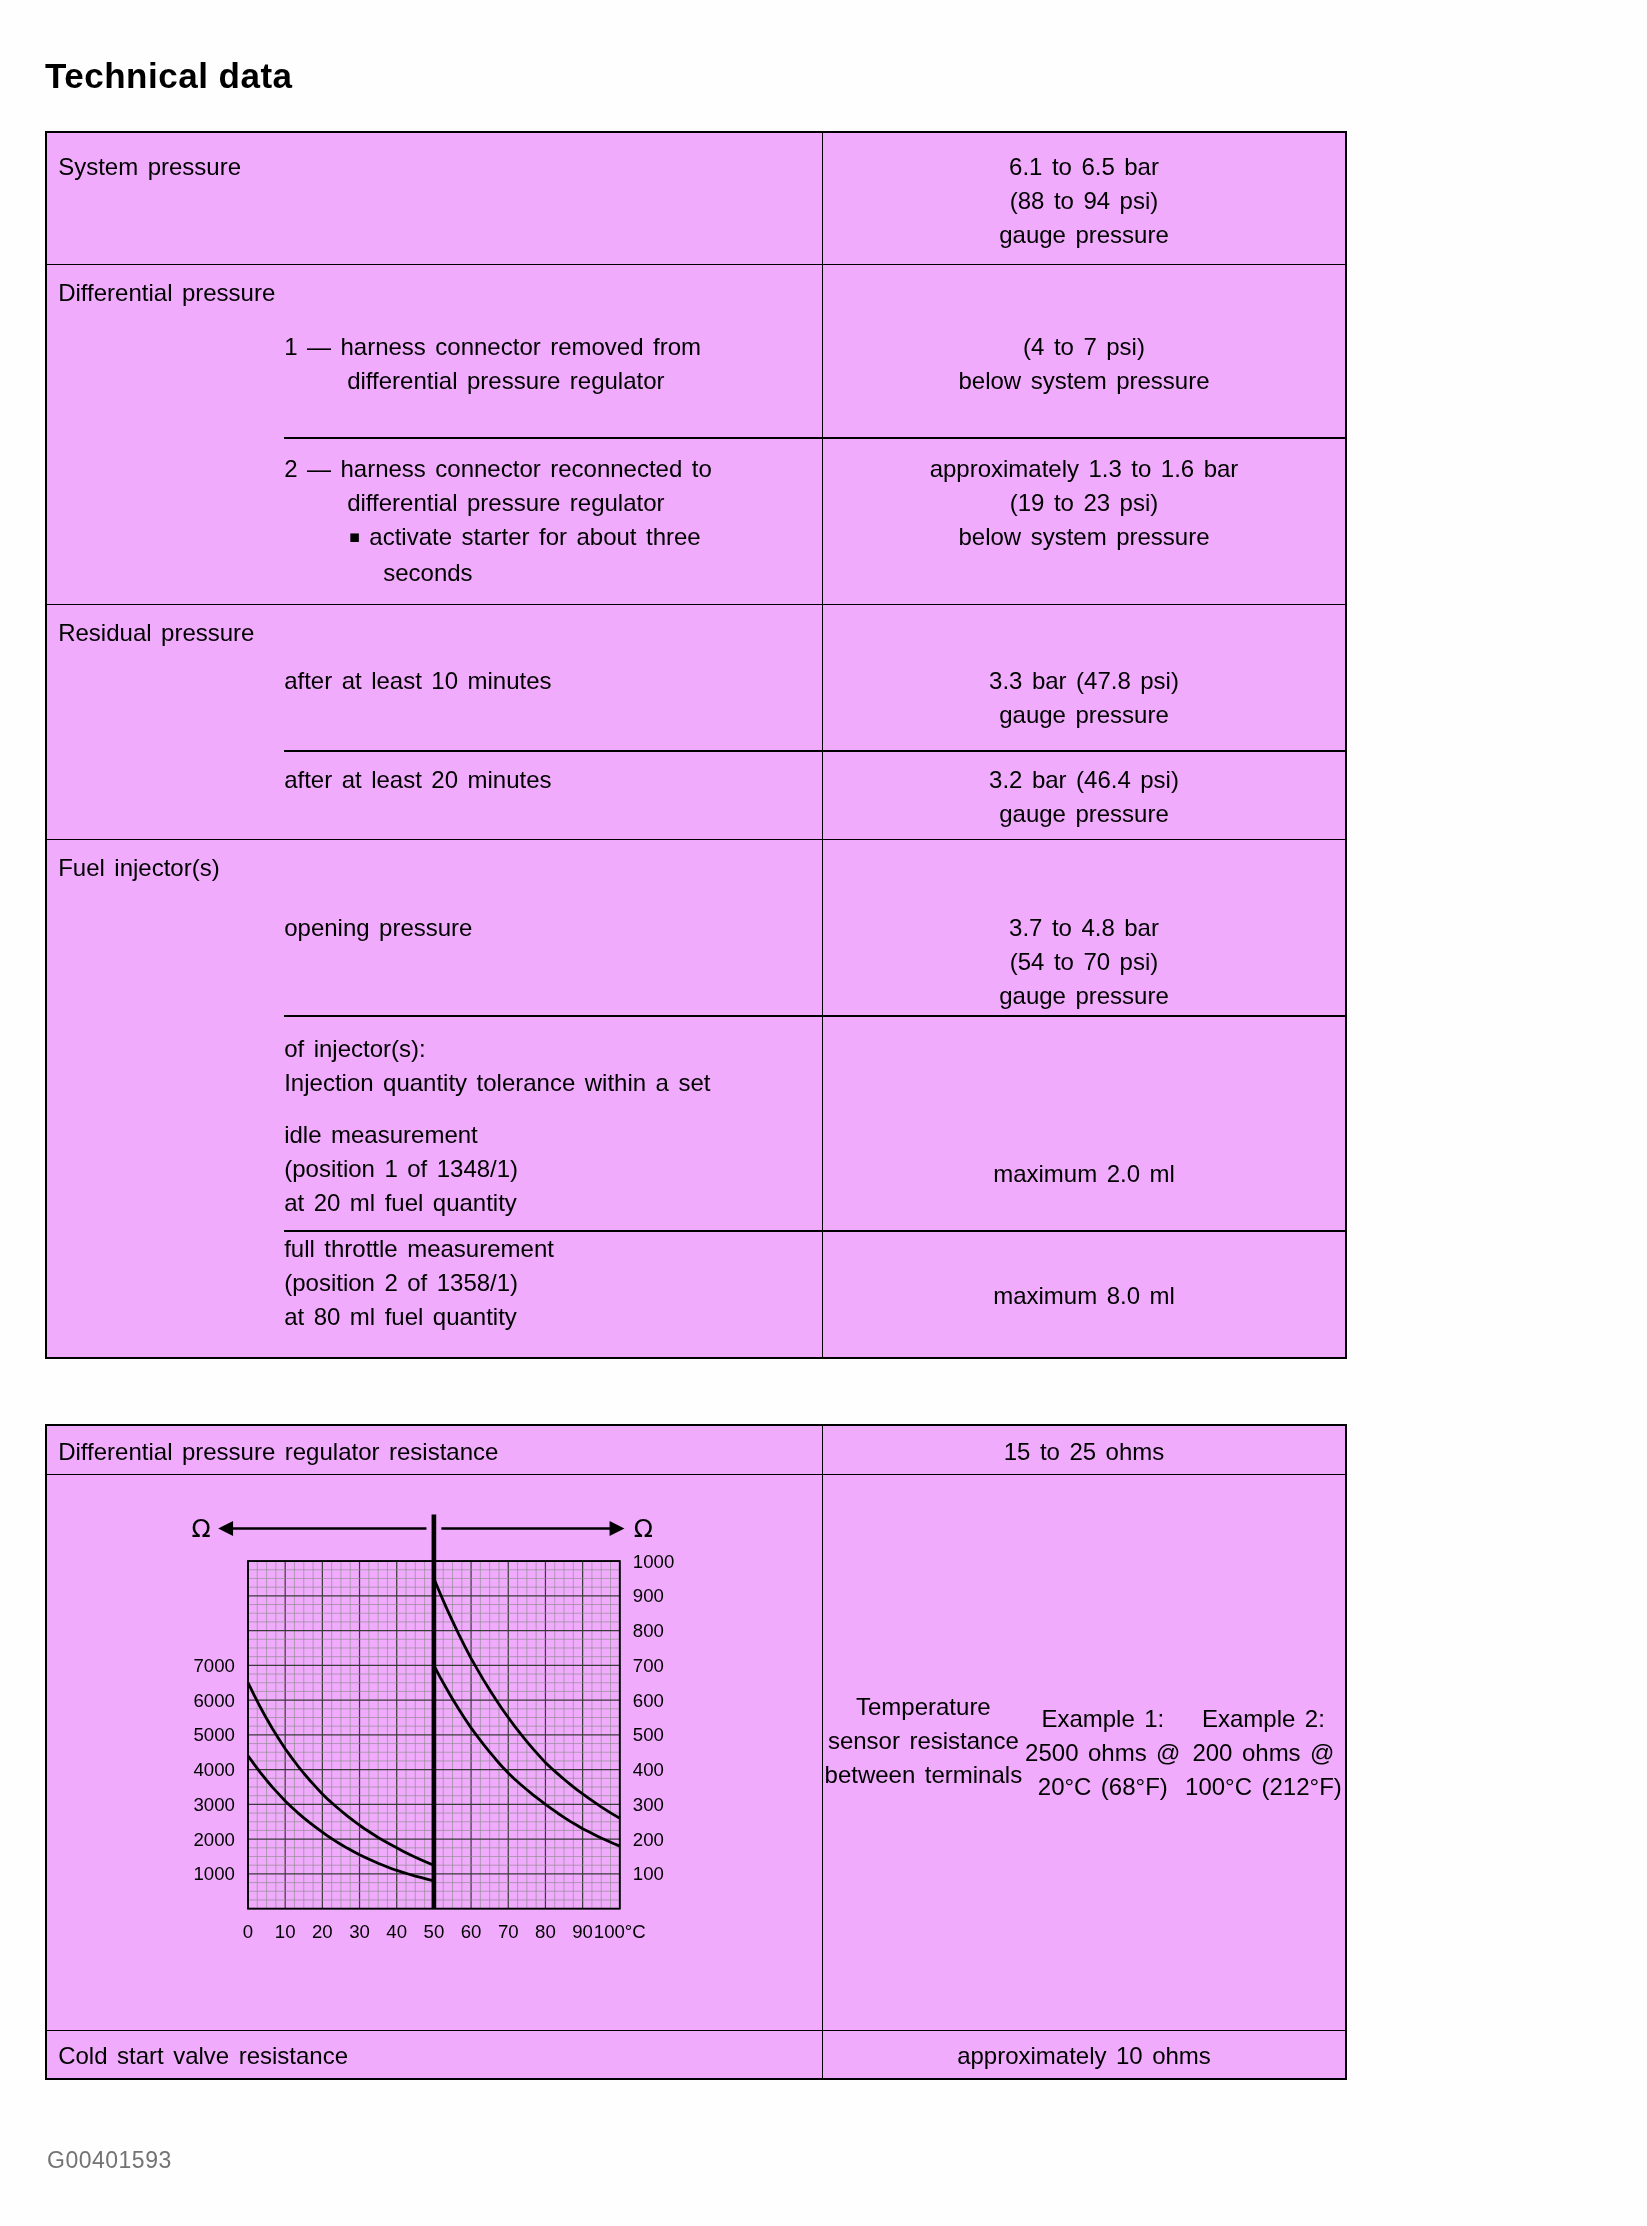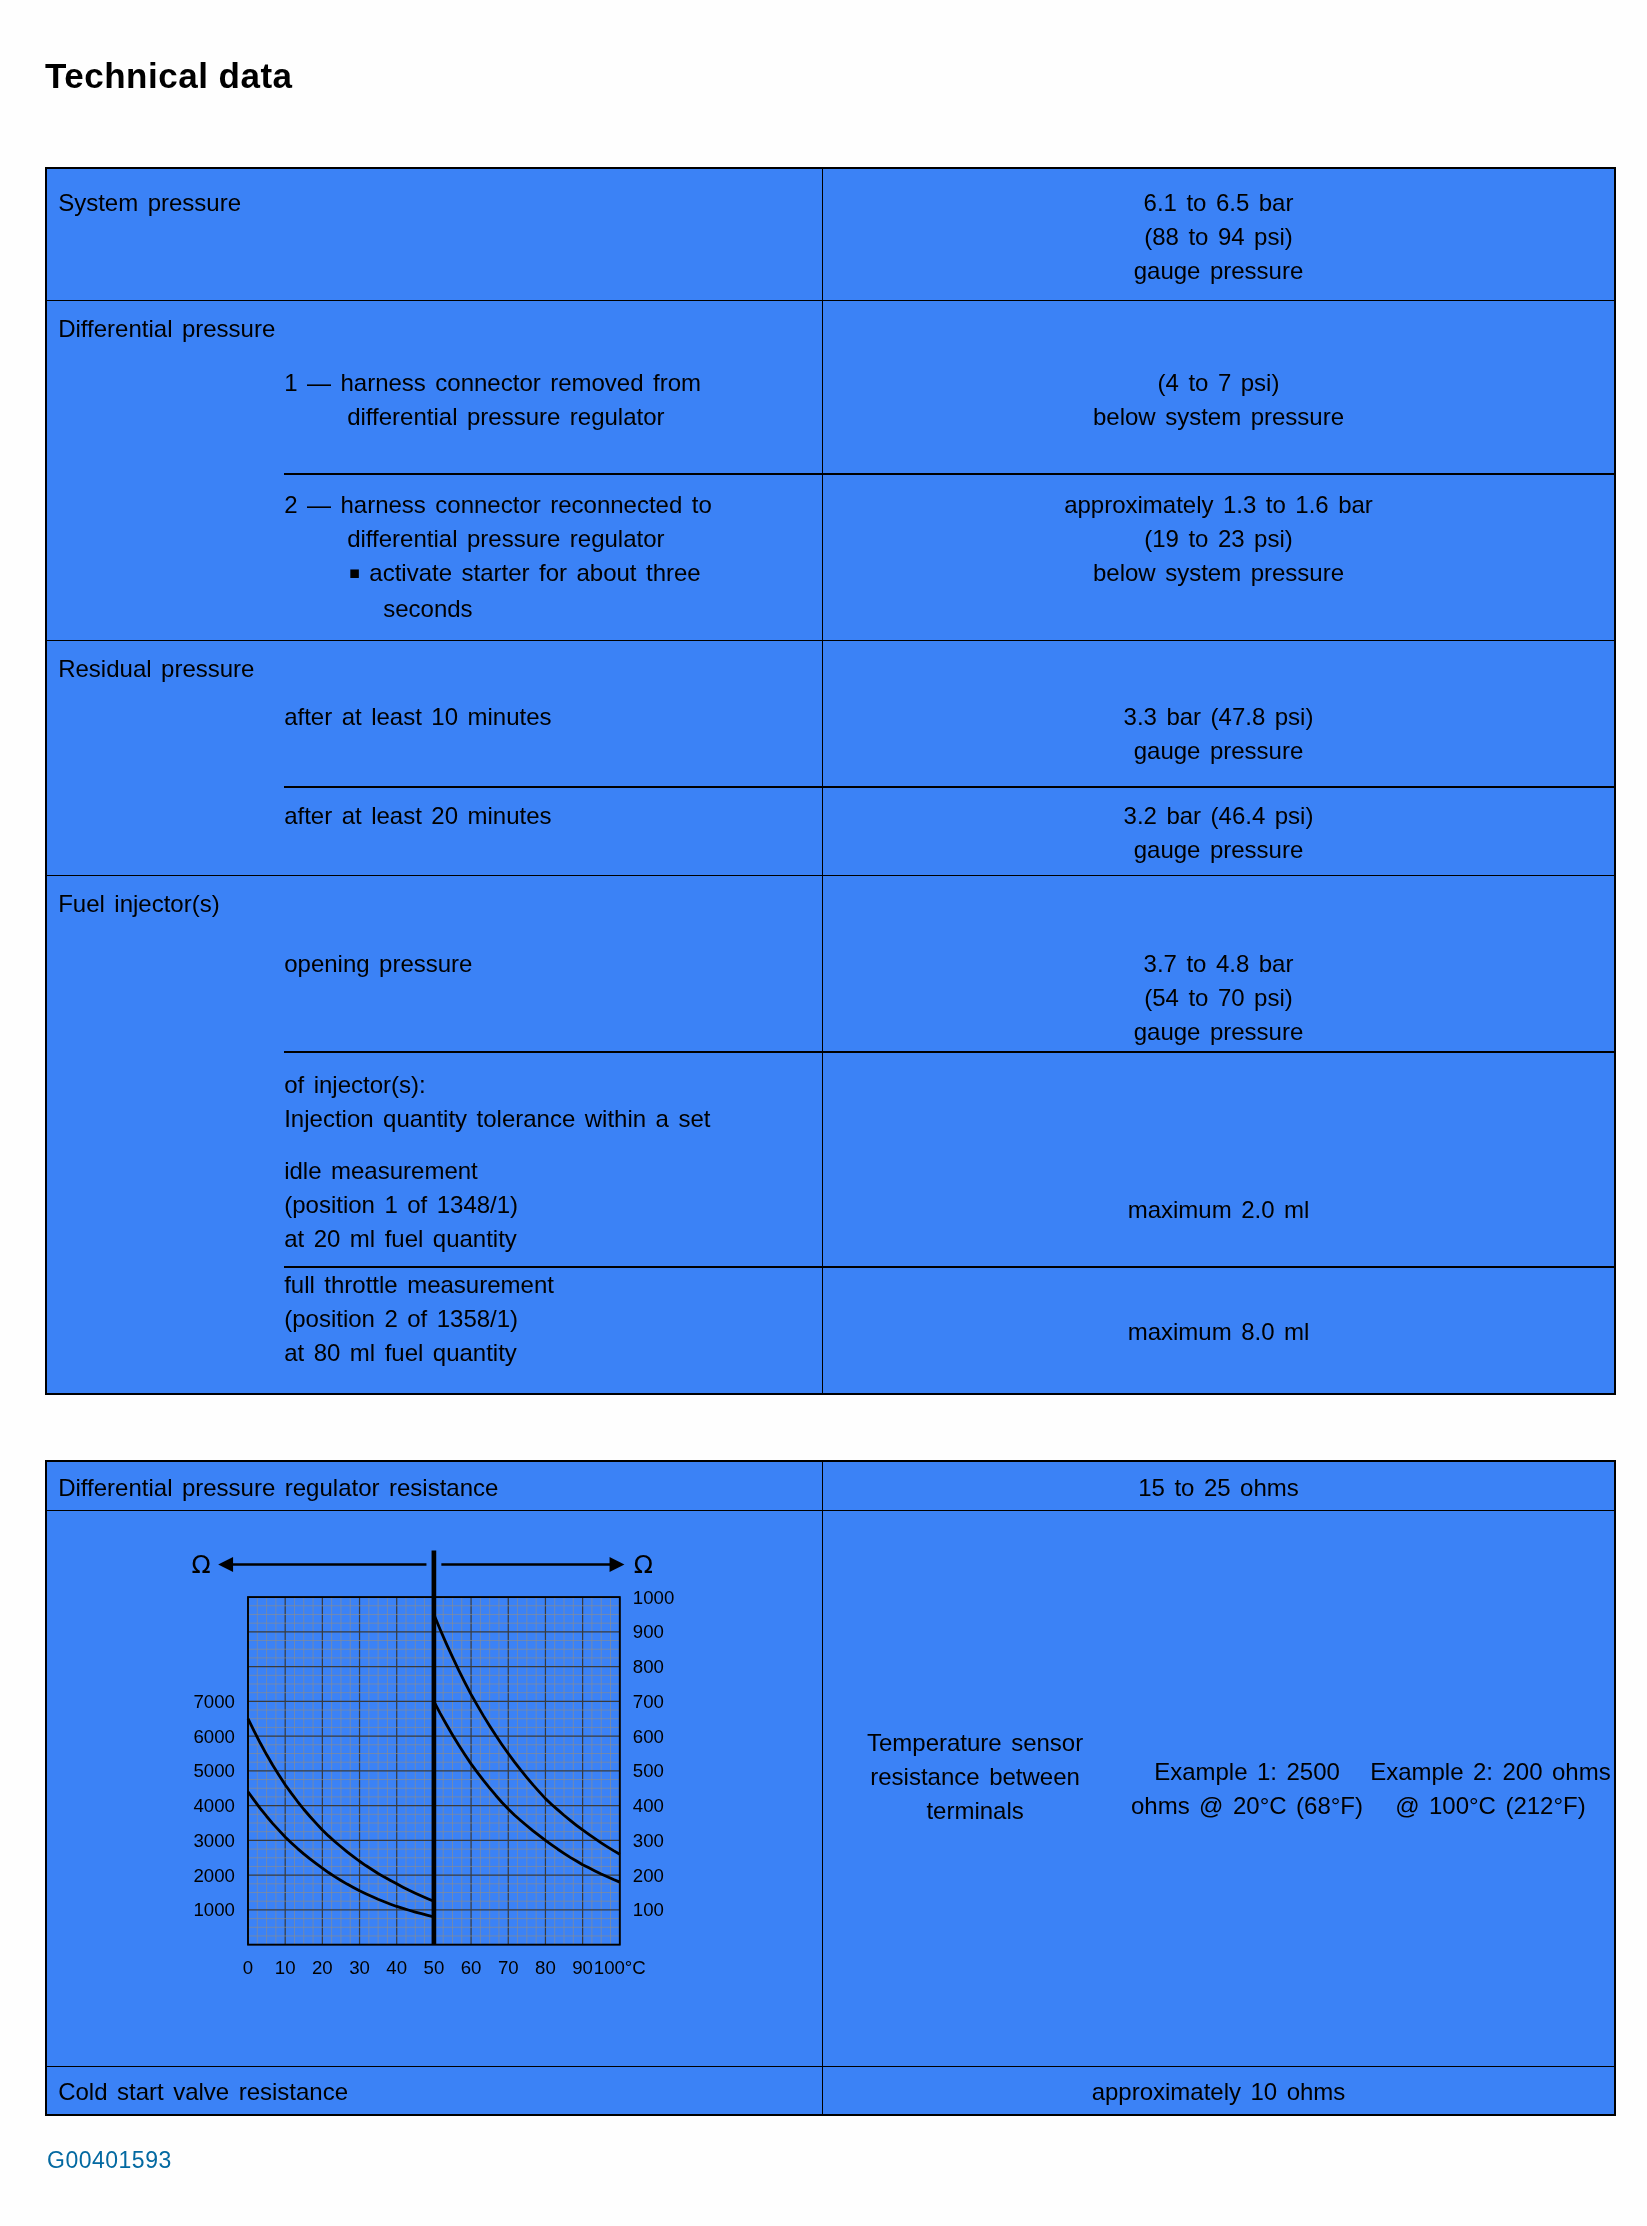--- a/index.html
+++ b/index.html
@@ -9,22 +9,22 @@
     position: relative;
     width: 1647px; height: 2226px;
     margin: 0 auto;
     background: #fefefe;
   }
   .title {
     position: absolute; left: 45px; top: 56px;
     font-size: 35px; font-weight: bold; letter-spacing: 0.5px;
   }
   .tbl {
-    position: absolute; left: 45px; width: 1571px;
-    border: 2.8px solid #000; background: #3b82f6; margin-top: 36px;
+    position: absolute; left: 45px; width: 1302px;
+    border: 2.8px solid #000; background: #f0abfc;
   }
   .t1 { top: 131px; }
   .t2 { top: 1424px; }
   .grp + .grp { border-top: 1.9px solid #000; }
   .row { display: flex; }
   .cl {
     width: 776px; border-right: 1.9px solid #000;
     padding-left: 11.2px; font-size: 24px; line-height: 34px;
     word-spacing: 2.8px;
   }
@@ -57,21 +57,21 @@
 
   .chart { display: block; margin: 1.9px 0 0 26px; }
   .sensor-text {
     display: flex; flex-direction: row; justify-content: center;
     align-items: center; height: 555px; padding-top: 0;
   }
   .sensor-text .hd { margin-bottom: 24px; }
 
   .fig-id {
     position: absolute; left: 47px; top: 2147px;
-    font-size: 23px; color: #0369a1; letter-spacing: 0.5px;
+    font-size: 23px; color: #737373; letter-spacing: 0.5px;
   }
 </style>
 </head>
 <body>
 
 <div class="page">
 
   <div class="title">Technical data</div>
 
   <div class="tbl t1">

